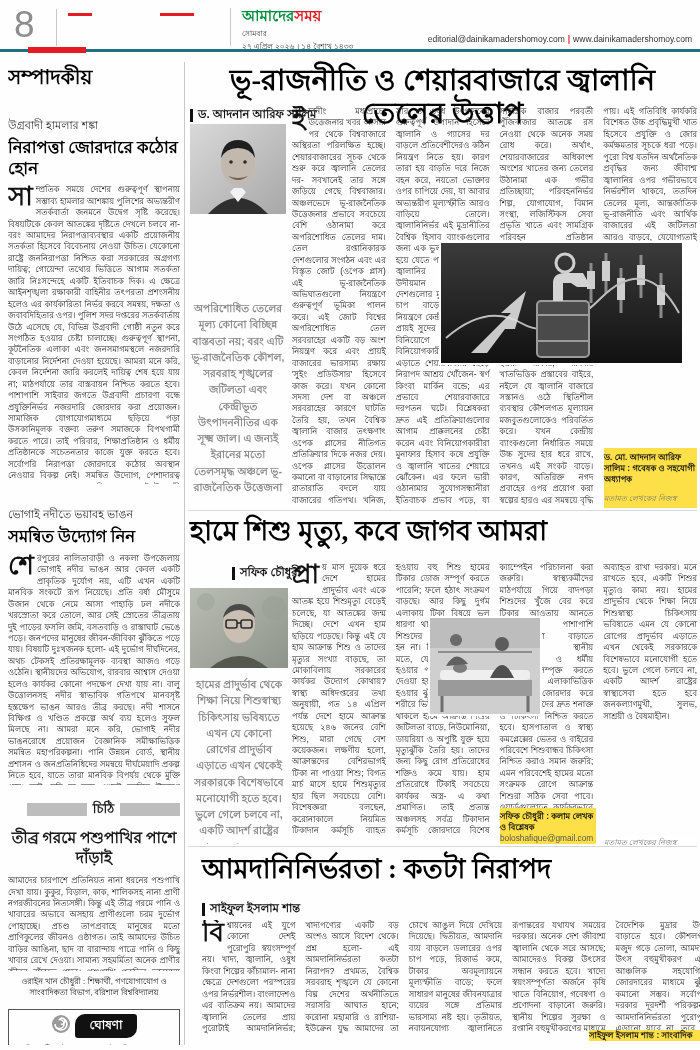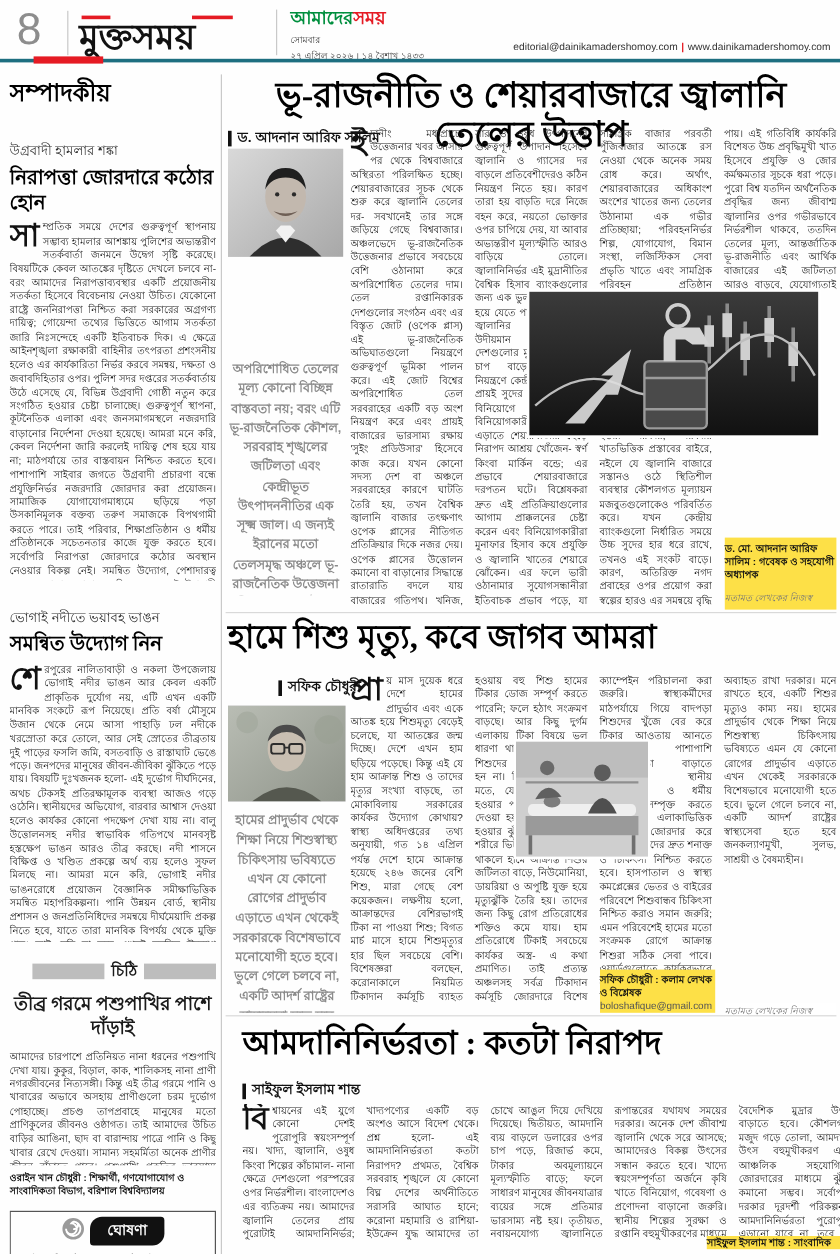--- a/index.html
+++ b/index.html
@@ -35,21 +35,21 @@
   .btext { font-size:8.3px; line-height:1.38; text-align:justify; color:#222; }
   .ed-body { margin-top:5px; overflow:hidden; }
   .dropcap { float:left; font-size:26px; line-height:0.95; font-weight:700; padding:1px 3px 0 0; color:#111; font-family:"Liberation Serif", serif; }
 
   
   .letters-header { display:flex; align-items:center; gap:6px; margin-top:14px;margin-left:19px; }
   .letters-bar { flex:1; height:13px; background:#bdbdbd; }
   .letters-title { font-size:13px; font-weight:800; font-family:"Liberation Serif", serif; }
   .letter-head { font-size:15.5px; font-weight:800; text-align:center; line-height:1.3; margin-top:8px; font-family:"Liberation Serif", serif; }
   .letter-body { margin-top:7px; overflow:hidden; }
-  .signature { font-size:8px; font-weight:700; text-align:left; margin-top:5px; line-height:1.4; color:#111; }
+  .signature { font-size:8px; font-weight:400; text-align:center; margin-top:5px; line-height:1.4; color:#111; }
 
   
   .announce { border:1px solid #555; margin-top:10px; padding:6px 7px; overflow:hidden; }
   .badge-row { display:flex; justify-content:center; align-items:center; gap:4px; margin-top:-2px; }
   .badge-pill { background:#111; color:#fff; font-size:12px; font-weight:800; padding:2px 14px; border-radius:10px 3px 10px 3px; }
   .announce-body { font-size:7.4px; line-height:1.4; text-align:justify; color:#222; margin-top:6px; }
 
   
   .headline-xl { font-size:29px; font-weight:800; text-align:center; font-family:"Liberation Serif", serif; color:#000; line-height:1.15; }
   .headline-lg { font-size:27px; font-weight:800; font-family:"Liberation Serif", serif; color:#000; line-height:1.15; }
@@ -69,21 +69,20 @@
   .hr-light { height:1px; background:#d9d9d9; }
 </style>
 </head>
 <body>
 
 <div class="page">
 
   <div class="abs" style="left:0;top:0;width:700px;height:55px;">
     <div class="abs page-num" style="left:14px;top:6px;">8</div>
     <div class="abs vrule" style="left:56px;top:9px;height:37px;"></div>
-    <div class="abs masthead bn" style="left:66px;top:8px;">মুক্তসময়</div>
     <div class="abs red-accent" style="left:68px;top:13px;width:24px;"></div>
     <div class="abs red-accent" style="left:160px;top:13px;width:34px;"></div>
     <div class="abs vrule" style="left:230px;top:8px;height:38px;"></div>
     <div class="abs" style="left:242px;top:8px;width:220px;">
       <div class="logo-line bn"><span class="logo-green">আমাদের</span><span class="logo-red">সময়</span></div>
       <div class="day-line bn">সোমবার</div>
       <div class="date-line bn">২৭ এপ্রিল ২০২৬ । ১৪ বৈশাখ ১৪৩৩</div>
     </div>
     <div class="abs contact-line" style="right:8px;top:34px;">
       <span>editorial@dainikamadershomoy.com</span><span class="sep">|</span><span>www.dainikamadershomoy.com</span>

